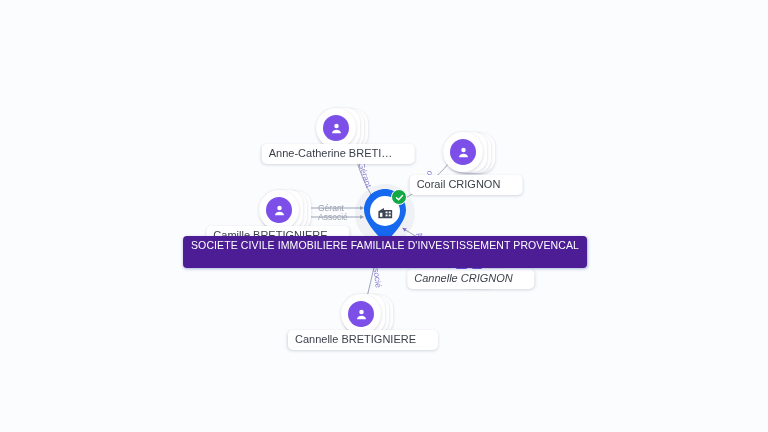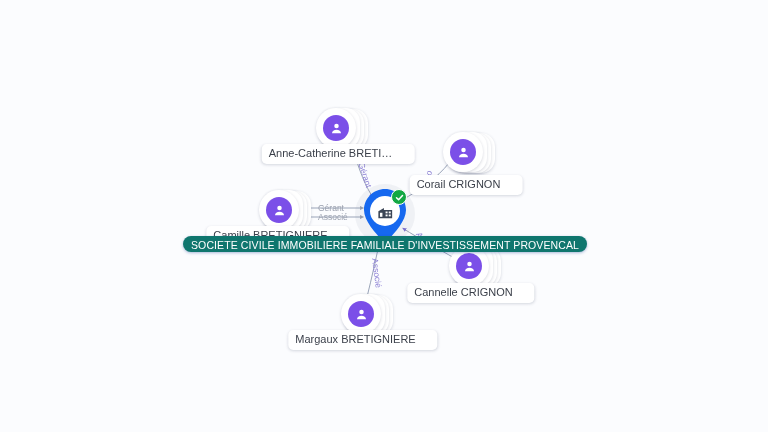--- a/index.html
+++ b/index.html
@@ -133,27 +133,27 @@
     display: flex;
     align-items: center;
     justify-content: center;
     box-sizing: border-box;
   }
   .verified-badge svg { display: block; }
 
   #company-label {
     position: absolute;
     transform: translateX(-50%);
-    background: #0f766e;
+    background: #4c1d95;
     color: #ffffff;
     font-size: 10.5px;
     line-height: 13px;
     letter-spacing: 0.1px;
-    padding: 3px 8px 0 8px;
-    border-radius: 9px;
+    padding: 3px 8px 16px 8px;
+    border-radius: 4px;
     white-space: nowrap;
     box-shadow: 0 1px 3px rgba(20,60,150,0.35);
     z-index: 8;
   }
 
   
   .edge-label {
     position: absolute;
     font-size: 8.5px;
     line-height: 10px;
@@ -262,38 +262,38 @@
       <div class="stack-card c0">
         <div class="avatar-circle">
           <svg width="15" height="15" viewBox="0 0 24 24" fill="#ffffff">
             <circle cx="12" cy="8" r="3.6"></circle>
             <path d="M4.8 19.4c0-3.6 3.2-5.6 7.2-5.6s7.2 2 7.2 5.6z"></path>
           </svg>
         </div>
       </div>
     </div>
   </div>
-  <div class="node-label" style="left:471px; top:283px;">Cannelle CRIGNON</div>
+  <div class="node-label" style="left:471px; top:269px;font-style:italic;">Cannelle CRIGNON</div>
 
   <div class="person-node" style="left:364px; top:315px;">
     <div class="stack">
       <div class="stack-card c3"></div>
       <div class="stack-card c2"></div>
       <div class="stack-card c1"></div>
       <div class="stack-card c0">
         <div class="avatar-circle">
           <svg width="15" height="15" viewBox="0 0 24 24" fill="#ffffff">
             <circle cx="12" cy="8" r="3.6"></circle>
             <path d="M4.8 19.4c0-3.6 3.2-5.6 7.2-5.6s7.2 2 7.2 5.6z"></path>
           </svg>
         </div>
       </div>
     </div>
   </div>
-  <div class="node-label" style="left:363px; top:330px;">Margaux BRETIGNIERE</div>
+  <div class="node-label" style="left:363px; top:330px;">Cannelle BRETIGNIERE</div>
 
   <div id="company-node" style="left:385px; top:214px;">
     <div class="pin-halo"></div>
     <div class="pin-wrap">
       <svg class="pin-shape" viewBox="0 0 46 56">
         <path d="M23 1 C11.4 1 2 10.4 2 22 C2 33 13 44 21.3 54.1 C22.2 55.2 23.8 55.2 24.7 54.1 C33 44 44 33 44 22 C44 10.4 34.6 1 23 1 Z" fill="#1668ef"></path>
       </svg>
       <div class="pin-inner">
         <svg width="19" height="19" viewBox="0 0 24 24" fill="#3c4656">
           <path d="M3 20.5 L3 11.6 L10 7.6 L10 10.2 L20.4 10.2 L20.4 20.5 Z"></path>

